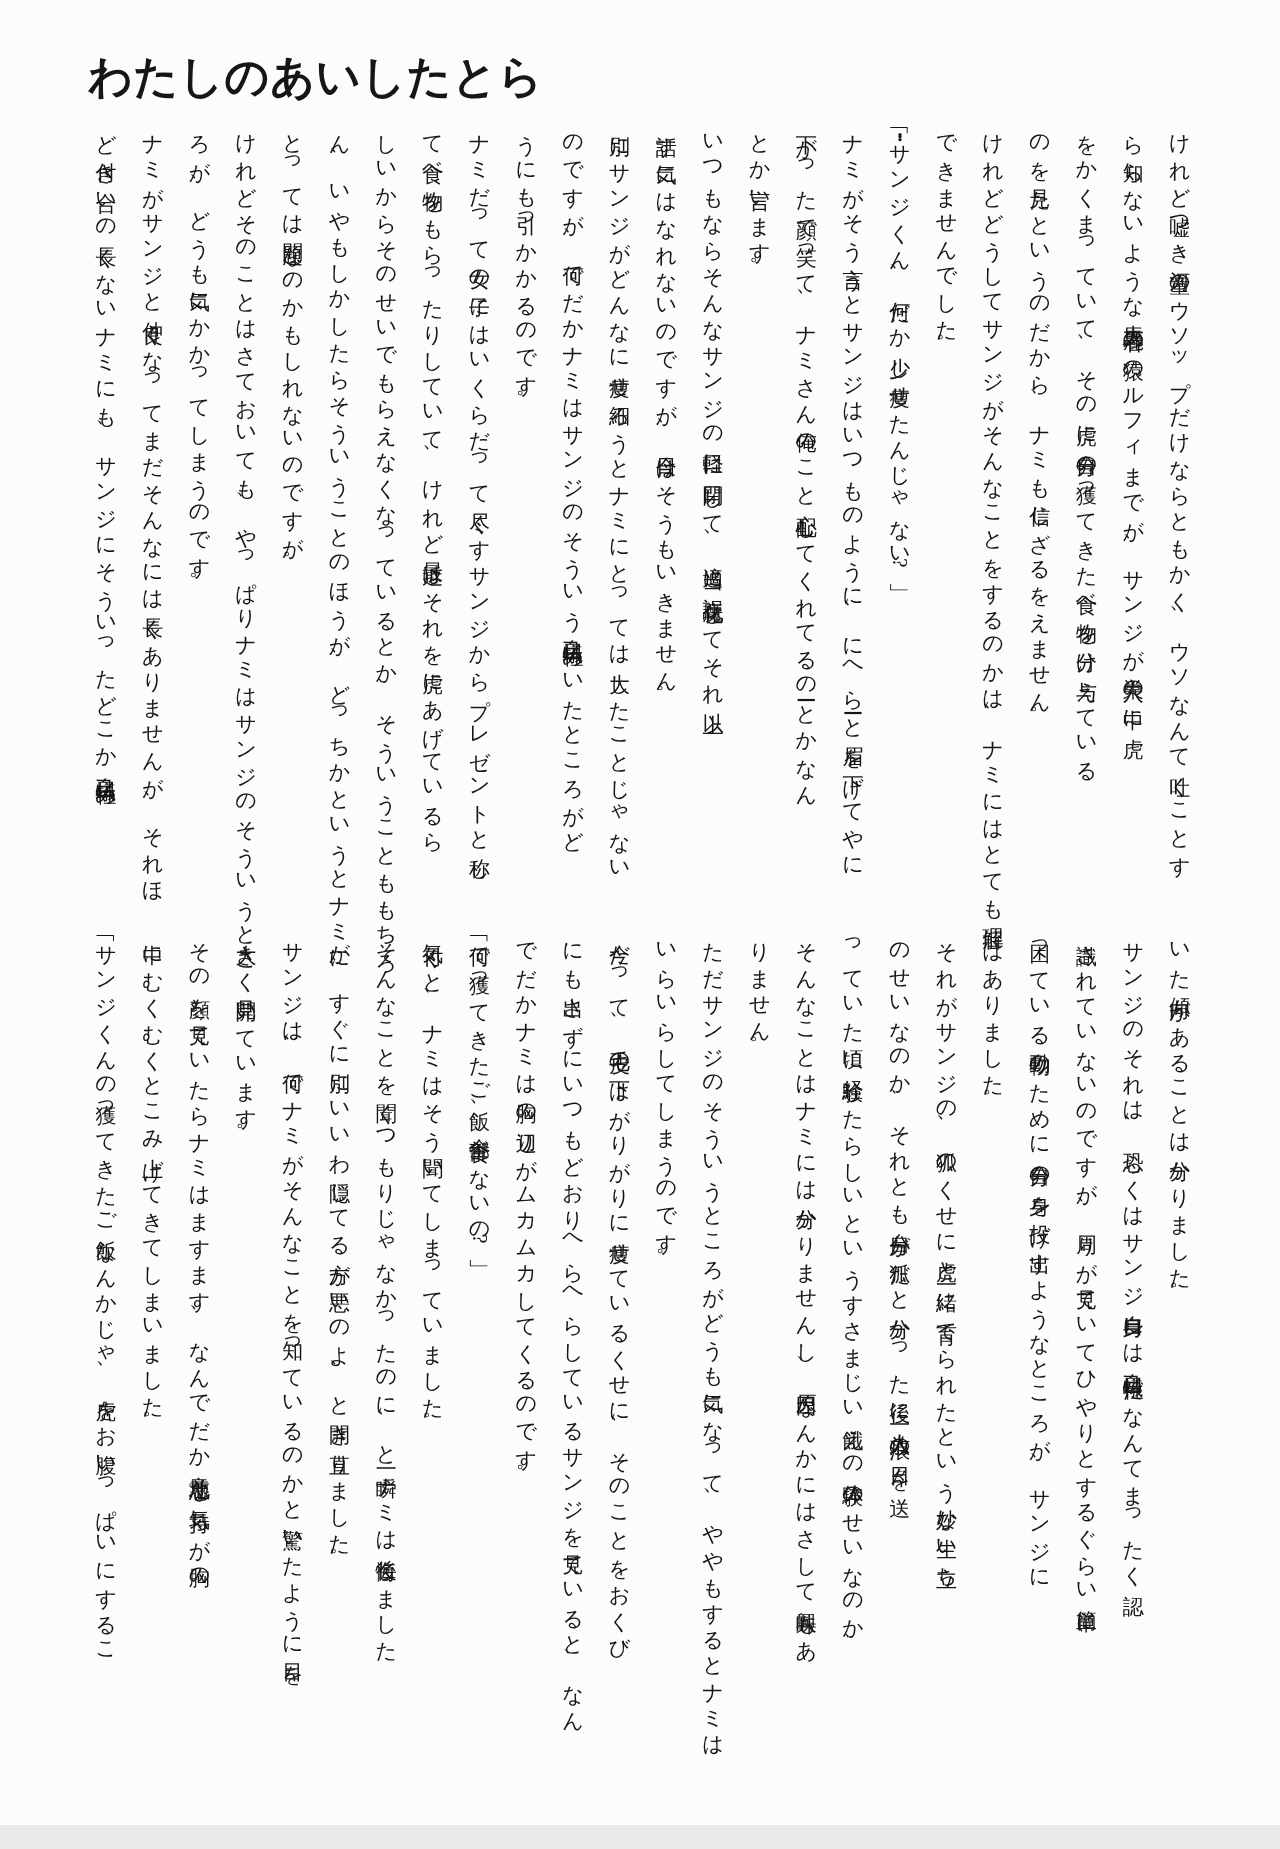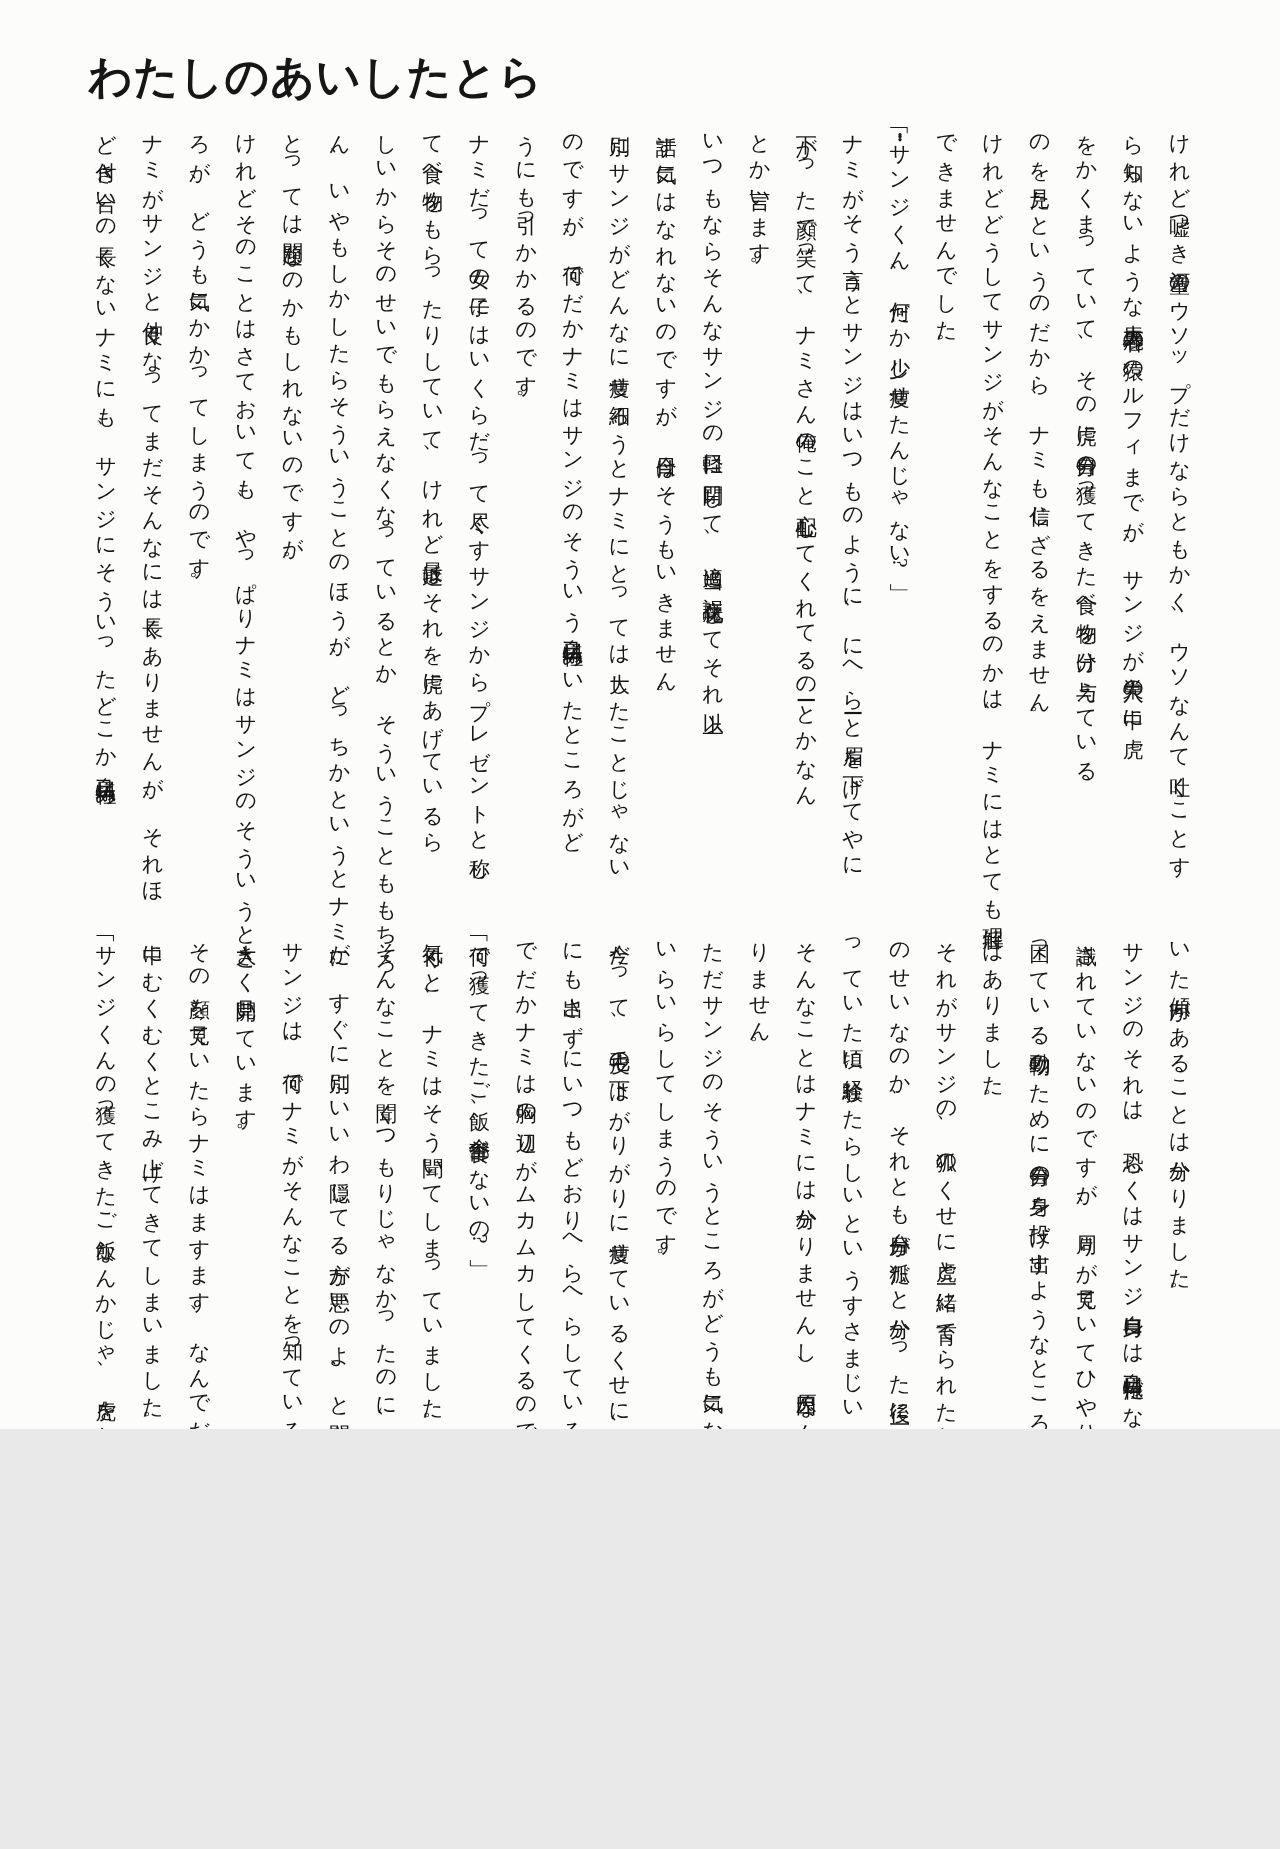--- a/index.html
+++ b/index.html
@@ -3,21 +3,21 @@
 <meta charset="utf-8">
 <style>
   :root {
     --paper: #fcfcfb;
     --ink: #161616;
   }
   html, body { margin: 0; padding: 0; background: #e9e9e9; }
   .page {
     position: relative;
     width: 1280px;
-    height: 1429px;
+    height: 1825px;
     margin: 0 auto;
     background: var(--paper);
     overflow: hidden;
     font-family: "Liberation Serif", "DejaVu Serif", serif;
     color: var(--ink);
   }
   .title {
     position: absolute;
     left: 88px;
     top: 48px;

